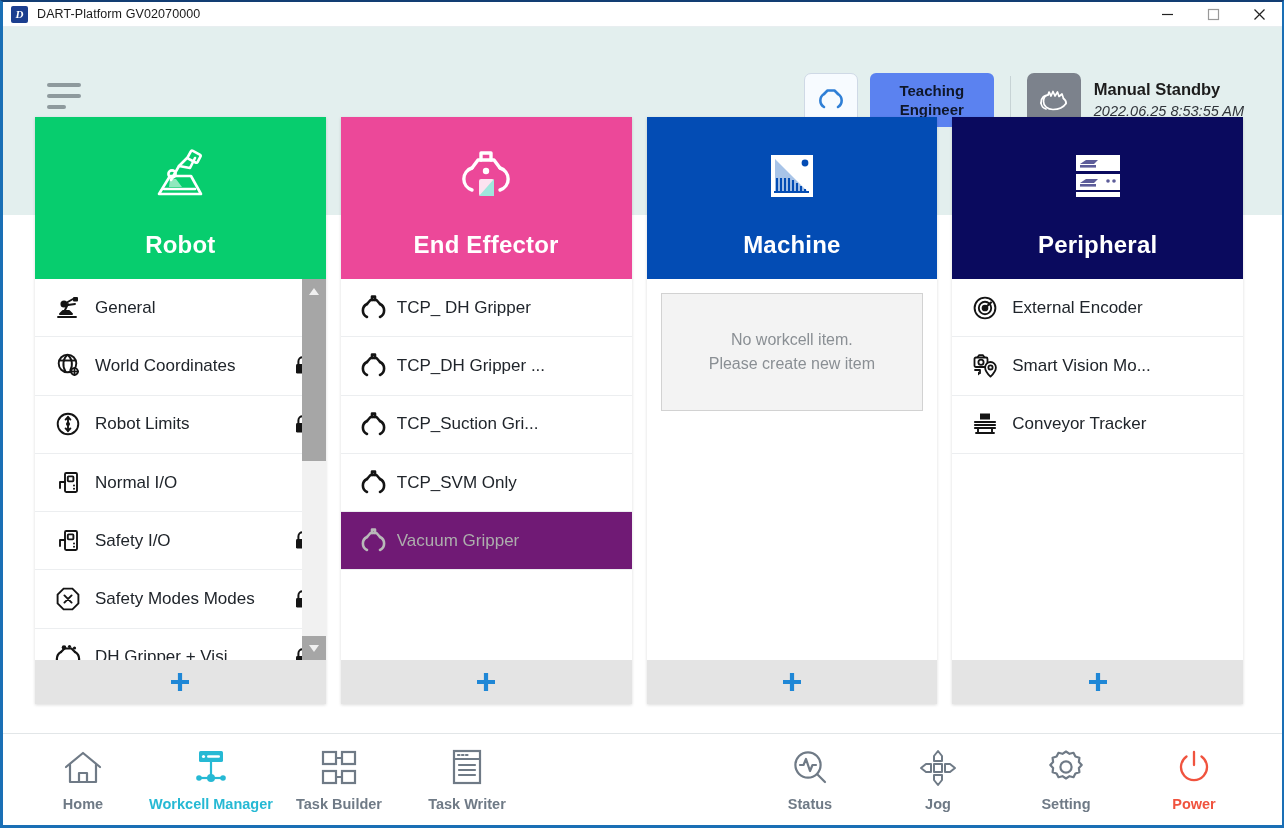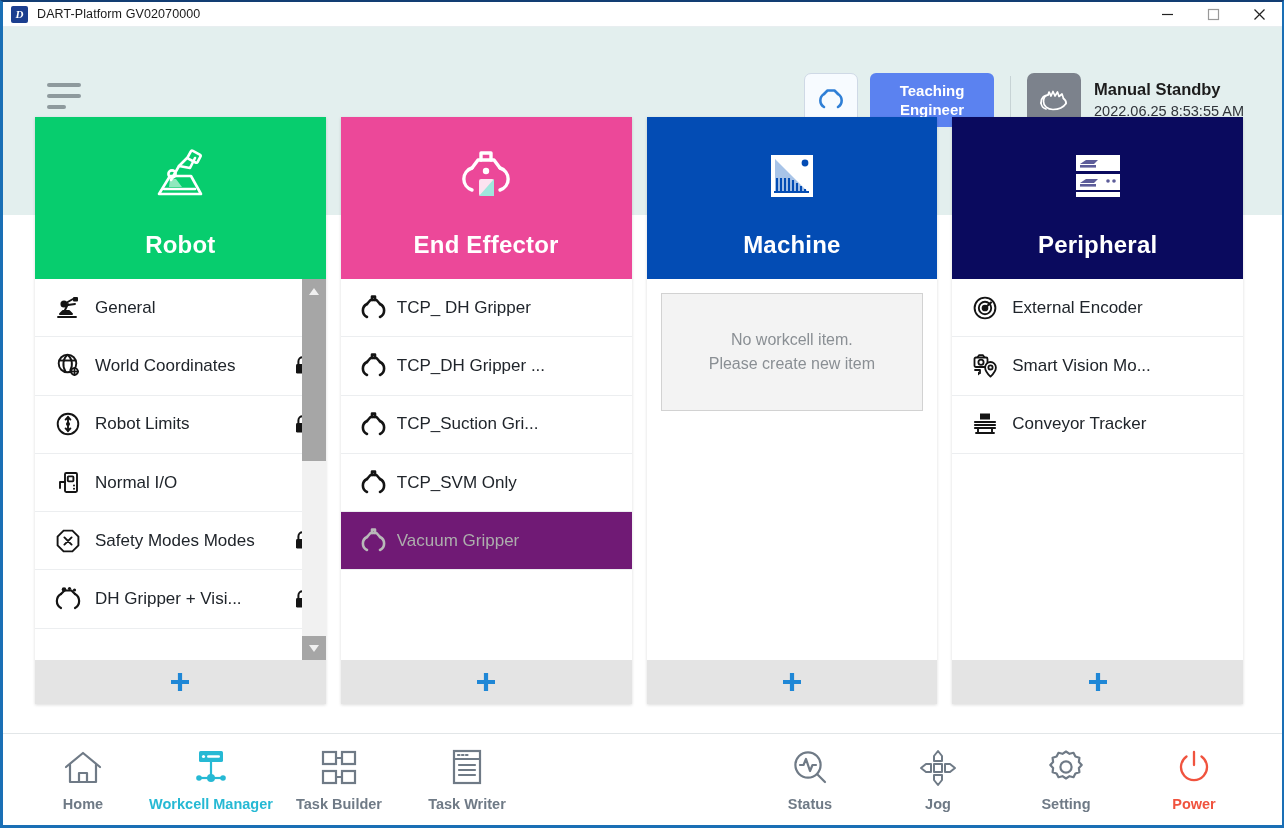--- a/index.html
+++ b/index.html
@@ -88,21 +88,21 @@
     border-radius: 7px;
     display: flex; align-items: center; justify-content: center;
   }
   .teaching-btn {
     margin-left: 12px;
     width: 124px; height: 54px;
     background: #5b82f0;
     border-radius: 6px;
     display: flex; flex-direction: column;
     align-items: center; justify-content: center;
-    color: #ffffff;
+    color: #0f172a;
     font-size: 15px; font-weight: bold;
     line-height: 19px;
   }
   .hdr-divider {
     margin-left: 16px;
     width: 1px; height: 48px;
     background: #c7d3d5;
   }
   .mode-icon {
     margin-left: 16px;
@@ -111,21 +111,21 @@
     border-radius: 7px;
     display: flex; align-items: center; justify-content: center;
   }
   .mode-text { margin-left: 13px; }
   .mode-title {
     font-size: 16.5px; font-weight: bold; color: #1c1c1c;
     line-height: 22px;
   }
   .mode-date {
     font-size: 14.5px; color: #30343a;
-    line-height: 21px; margin-top: 1px;
+    line-height: 21px; margin-top: 1px; font-style: italic;
   }
 
   
   .columns {
     position: absolute;
     left: 32px; top: 115px;
     width: 1208px;
     display: flex;
     gap: 15px;
   }
@@ -404,20 +404,40 @@
                 <rect x="11.8" y="6.4" width="5.6" height="5" rx="0.8"></rect>
                 <circle cx="18" cy="15.5" r="1" fill="#141414" stroke="none"></circle>
                 <circle cx="18" cy="18.8" r="1" fill="#141414" stroke="none"></circle>
               </g>
                 </svg>
             </span>
             <span class="li-label">Normal I/O</span>
             <span class="li-lock"></span>
           </li>
 
+          <li class="list-item">
+            <span class="li-icon">
+              <svg width="25" height="25" viewBox="0 0 25 25">
+                  <g fill="none" stroke="#141414" stroke-width="1.9" stroke-linejoin="round">
+                <rect x="9" y="3" width="12" height="19" rx="1.2"></rect>
+                <path d="M9 12 H4 V18" stroke-linecap="round"></path>
+                <rect x="11.8" y="6.4" width="5.6" height="5" rx="0.8"></rect>
+                <circle cx="18" cy="15.5" r="1" fill="#141414" stroke="none"></circle>
+                <circle cx="18" cy="18.8" r="1" fill="#141414" stroke="none"></circle>
+              </g>
+                </svg>
+            </span>
+            <span class="li-label">Safety I/O</span>
+            <span class="li-lock">
+              <svg width="17" height="19" viewBox="0 0 17 19">
+                  <path d="M4.4 8 V5.4 a4.1 4.1 0 0 1 8.2 0 V8" fill="none" stroke="#141414" stroke-width="2"></path>
+                  <rect x="2" y="8" width="13" height="9.6" rx="1.4" fill="#141414"></rect>
+                </svg>
+            </span>
+          </li>
 
           <li class="list-item">
             <span class="li-icon">
               <svg width="26" height="26" viewBox="0 0 26 26">
                   <g fill="none" stroke="#141414" stroke-width="1.9" stroke-linecap="round">
                 <path d="M8.6 2.6 H17.4 L23.4 8.6 V17.4 L17.4 23.4 H8.6 L2.6 17.4 V8.6 Z"></path>
                 <path d="M9.4 9.4 L16.6 16.6 M16.6 9.4 L9.4 16.6"></path>
               </g>
                 </svg>
             </span>

